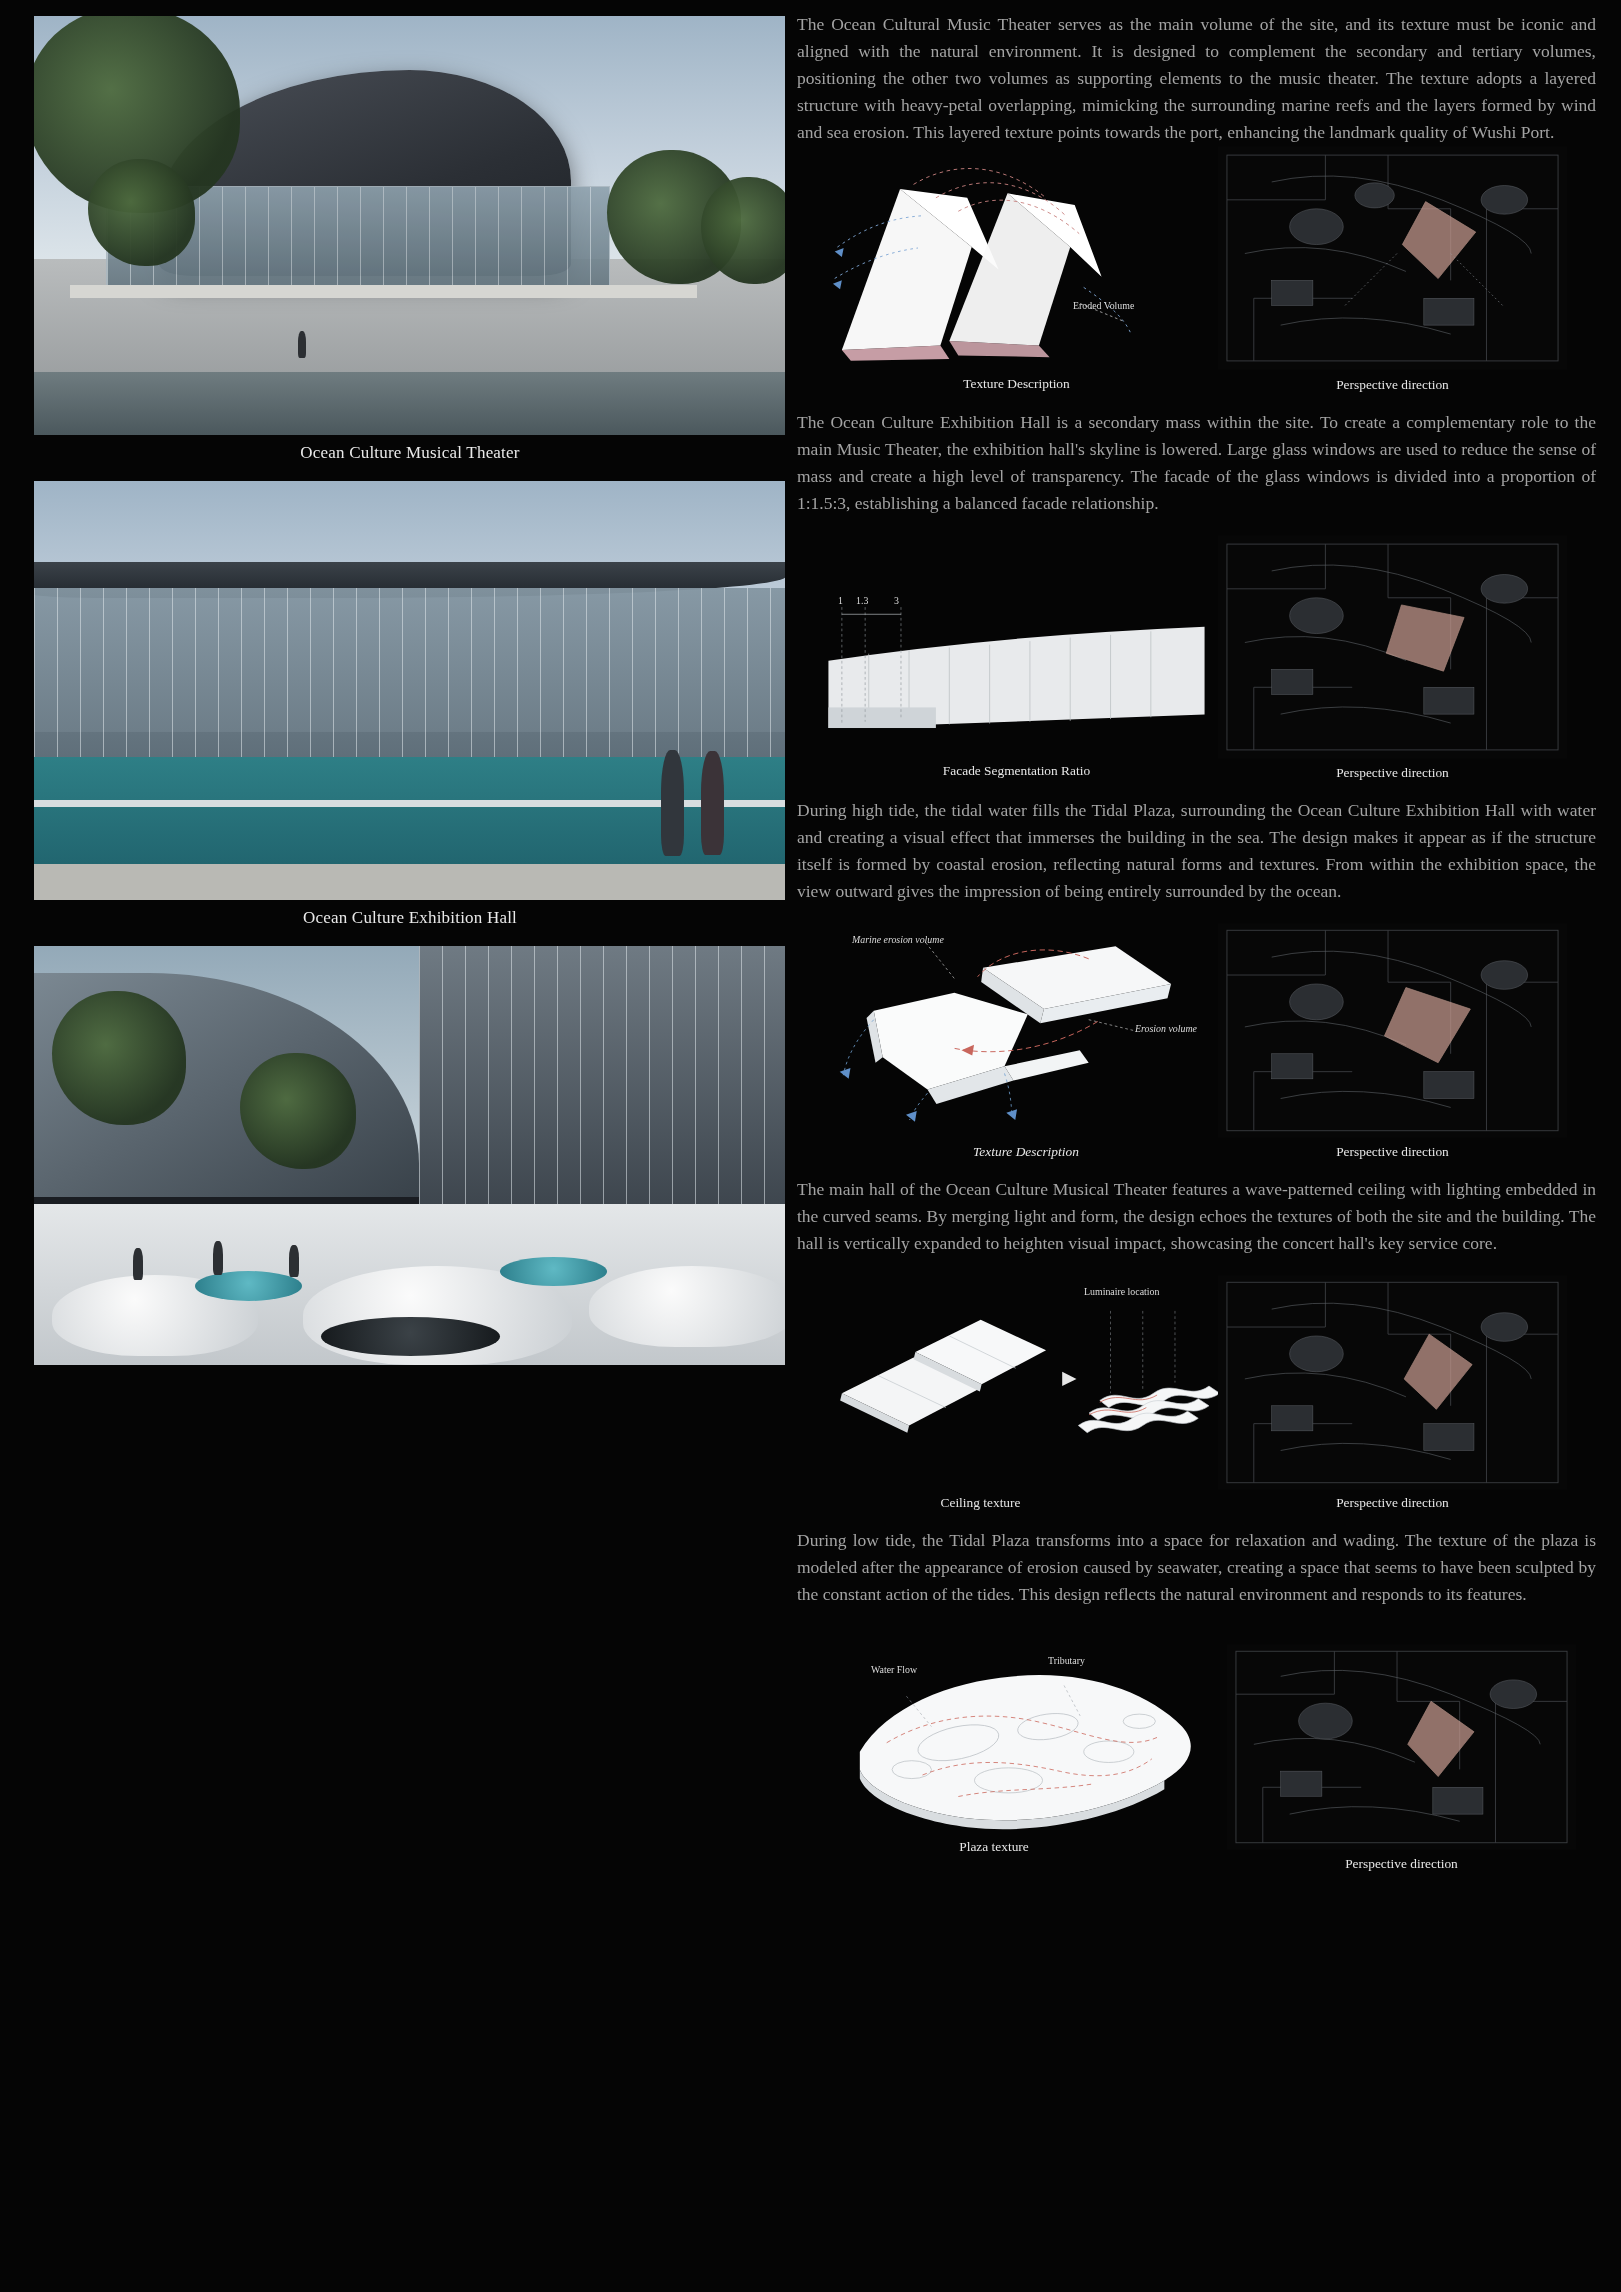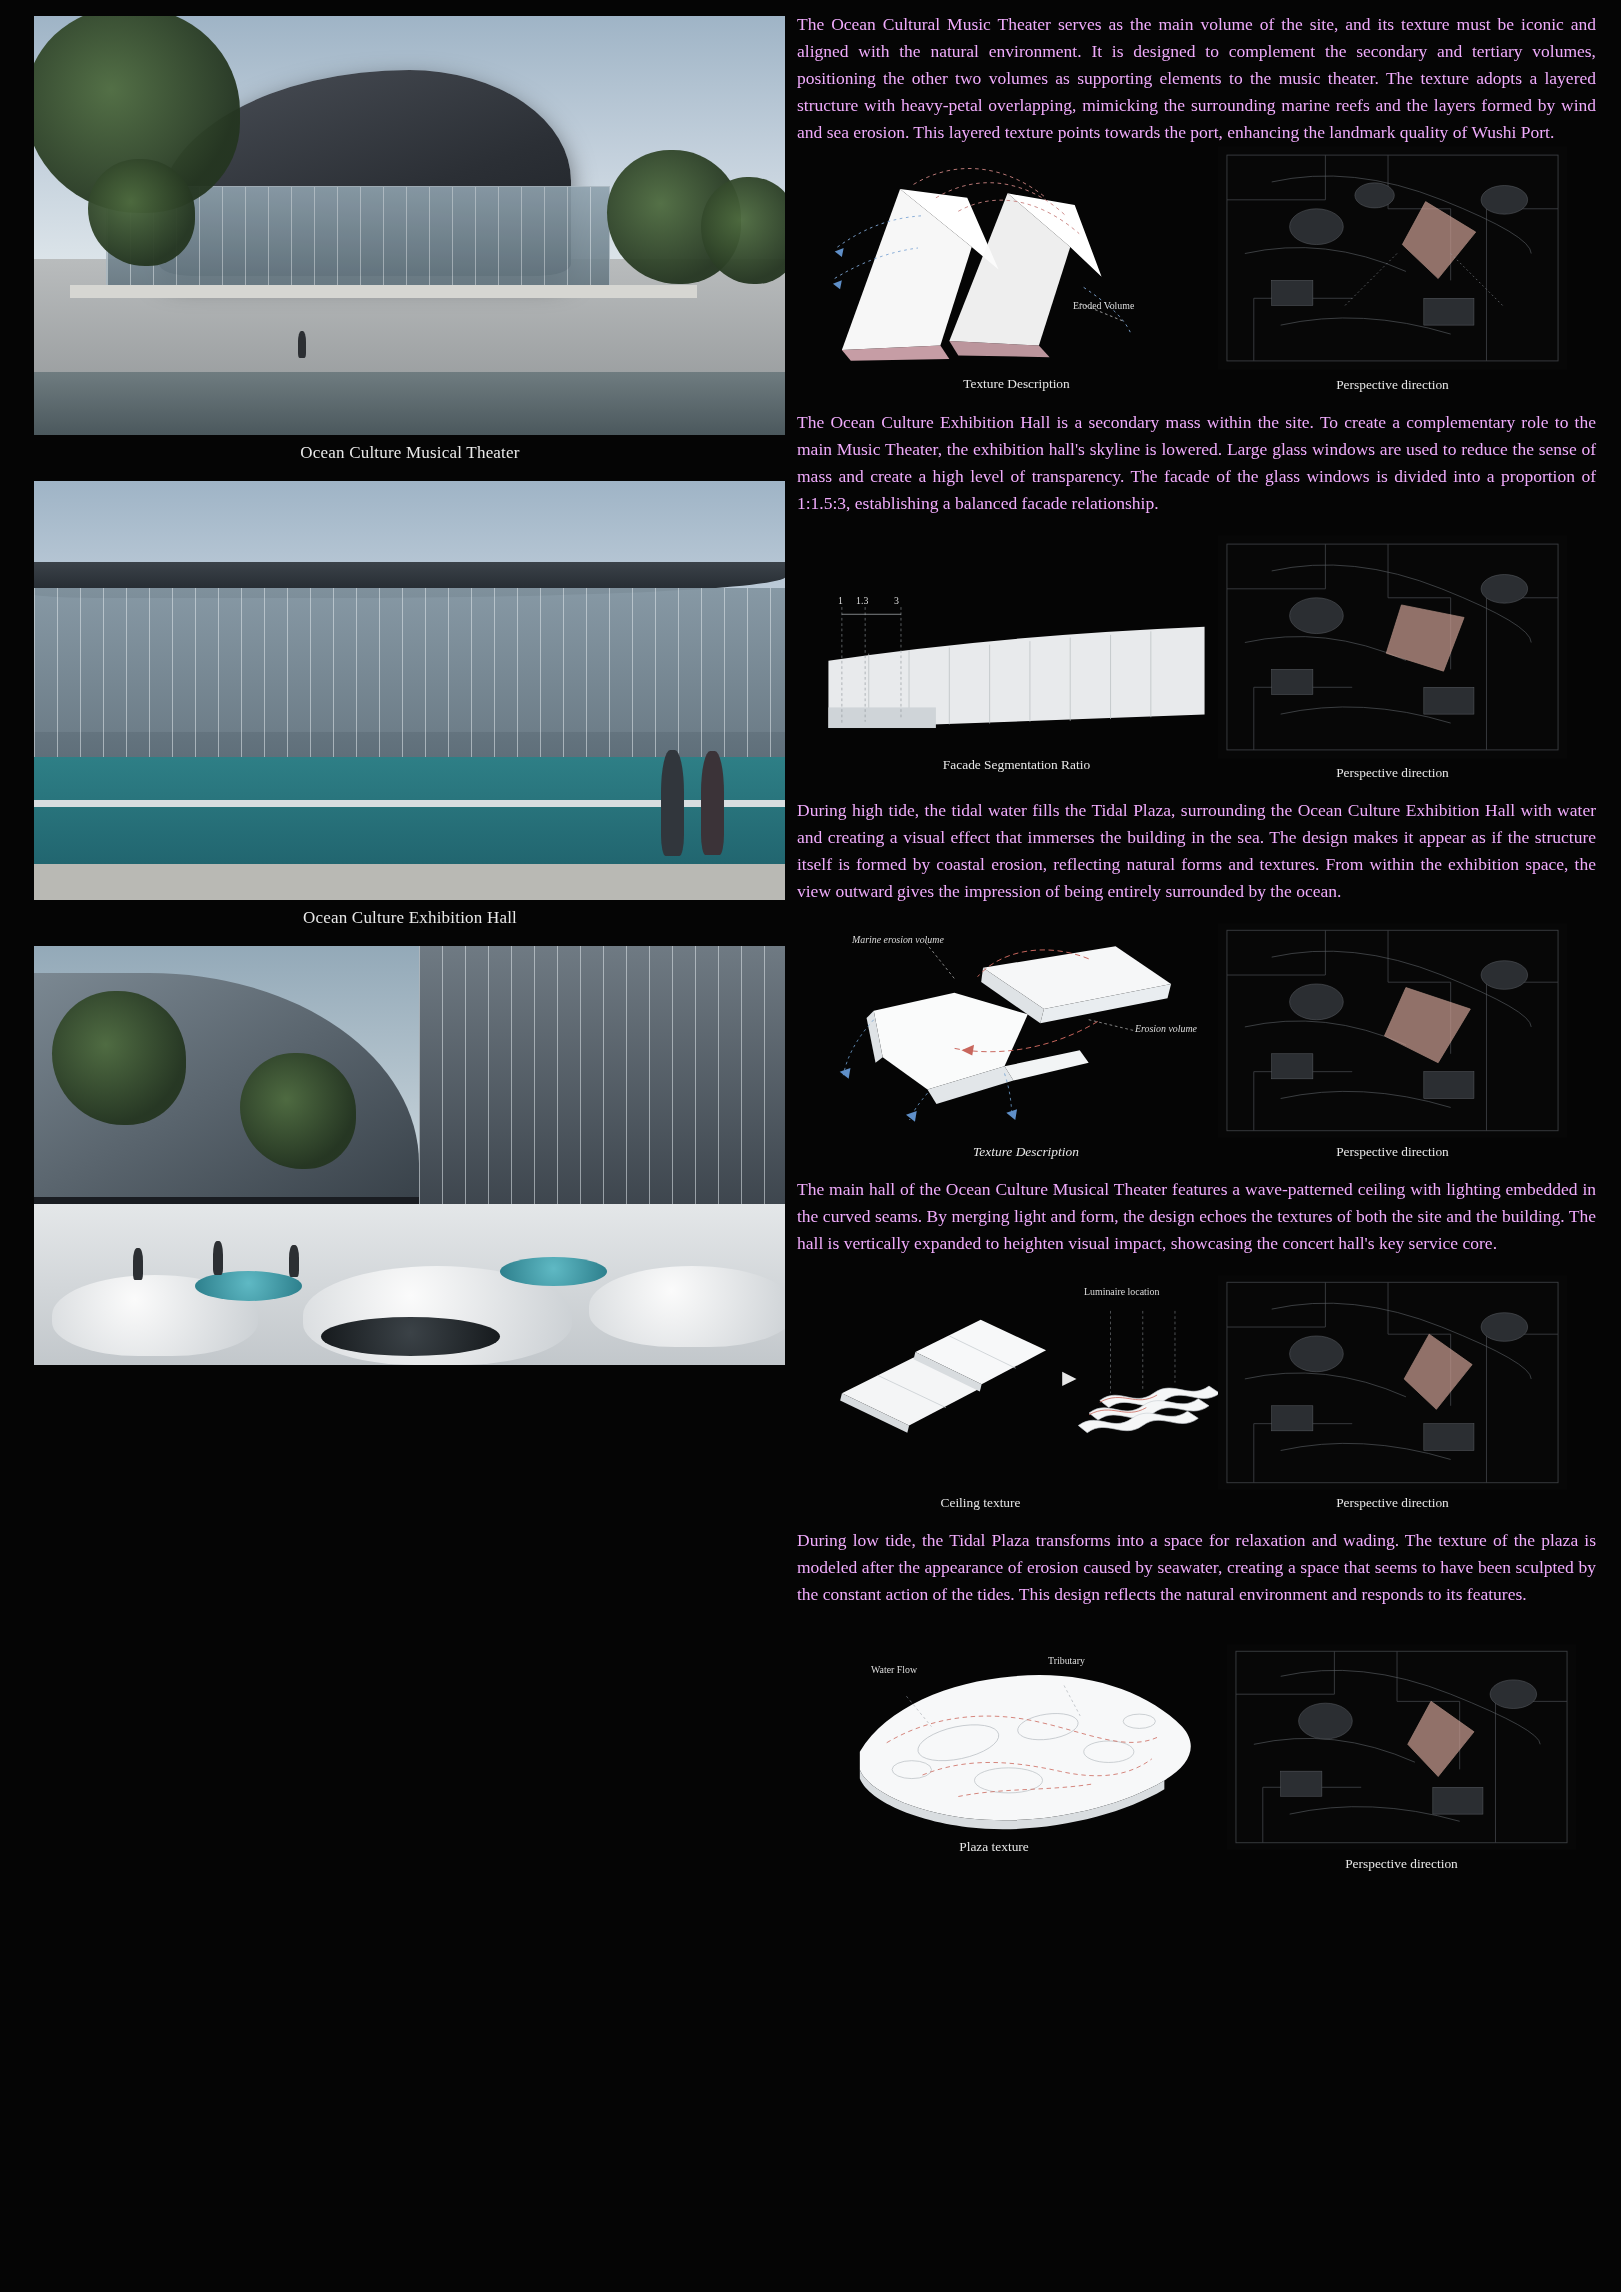--- a/index.html
+++ b/index.html
@@ -53,21 +53,21 @@
     left: 797px;
     top: 0;
     width: 797px;
   }
   .section {
     position: relative;
   }
   .para {
     font-size: 17.5px;
     line-height: 27px;
-    color: #f0abfc;
+    color: #a3a3a3;
     text-align: justify;
     width: 799px;
     padding-top: 10.7px;
   }
   .diagram-row {
     position: relative;
     height: 224px;
     width: 799px;
   }
   .diagram {
@@ -340,21 +340,21 @@
             <g stroke="#8d9398" stroke-width=".7" stroke-dasharray="3 3">
               <line x1="30" y1="0" x2="30" y2="130"></line>
               <line x1="56" y1="0" x2="56" y2="128"></line>
               <line x1="96" y1="0" x2="96" y2="126"></line>
             </g>
             <line x1="30" y1="8" x2="96" y2="8" stroke="#aeb3b8" stroke-width=".8"></line>
           </svg>
           <div class="tiny-label" style="left:23px; top:-12.5px;">1</div>
           <div class="tiny-label" style="left:41px; top:-12.5px;">1.3</div>
           <div class="tiny-label" style="left:79px; top:-12.5px;">3</div>
-          <div class="label" style="bottom:13px;">Facade Segmentation Ratio</div>
+          <div class="label" style="bottom:7px;">Facade Segmentation Ratio</div>
         </div>
 
         <div class="diagram" style="left:421px; top:18px; width:358px; height:251px;">
           <svg width="349" height="224" viewBox="0 0 390 250">
             <rect x="0" y="0" width="390" height="250" fill="#070707"></rect>
             <g stroke="#3c3f43" stroke-width="1" fill="none">
               <rect x="10" y="10" width="370" height="230"></rect>
               <path d="M10 60 H120 V10"></path>
                 <path d="M380 70 H300 V240"></path>
               <path d="M40 240 V170 H150"></path>

